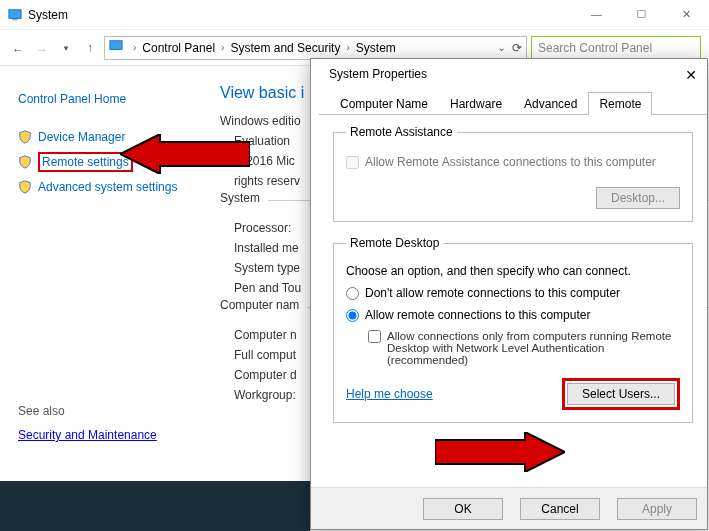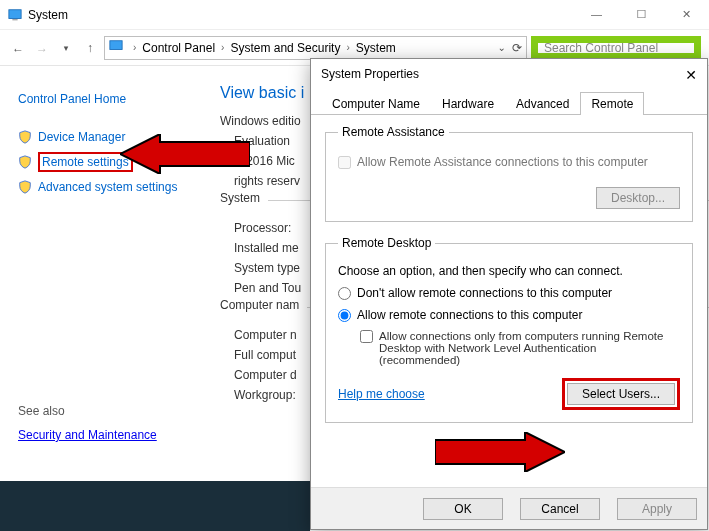--- a/index.html
+++ b/index.html
@@ -12,40 +12,40 @@
 .win-controls { position: absolute; right: 0; top: 0; display: flex; }
 .win-btn { width: 45px; height: 28px; display: flex; align-items: center; justify-content: center; color: #666; font-size: 11px; }
 
 
 .navbar { height: 36px; display: flex; align-items: center; padding: 0 8px; border-bottom: 1px solid #e5e5e5; gap: 4px; }
 .nav-arrow { width: 20px; height: 20px; display: flex; align-items: center; justify-content: center; color: #555; }
 .addr { flex: 1; height: 24px; border: 1px solid #bfbfbf; display: flex; align-items: center; padding: 0 4px; font-size: 12px; background: #fff; }
 .addr .seg { color: #000; }
 .addr .chev { color: #666; padding: 0 6px; font-size: 10px; }
 .addr .refresh { margin-left: auto; display: flex; align-items: center; gap: 6px; color: #555; }
-.search { width: 170px; height: 24px; border: 7px solid #84cc16; padding: 0 6px; font-size: 12px; color: #888; display: flex; align-items: center; }
+.search { width: 170px; height: 24px; border: 1px solid #84cc16; padding: 0 6px; font-size: 12px; color: #888; display: flex; align-items: center; }
 
 
 .content { display: flex; height: calc(100% - 66px); }
 .sidebar { width: 210px; padding: 18px 10px 0 18px; }
 .cplink { display: flex; align-items: center; margin: 8px 0; font-size: 12px; }
 .cplink .shield { width: 14px; height: 14px; margin-right: 6px; display: inline-block; }
 .cplink a { color: #0066cc; text-decoration: none; }
 .box-red { border: 2px solid #d40000; padding: 1px 2px; display: inline-block; }
 .seealso { margin-top: 210px; color: #555; font-size: 12px; }
 
 .main { flex: 1; padding: 18px 0 0 10px; color: #222; }
 .heading { color: #0066cc; font-size: 16px; margin-bottom: 12px; }
 .row { margin: 6px 0; font-size: 12px; color: #333; }
 .fieldset-label { margin-top: 12px; color: #333; border-top: 1px solid #ccc; position: relative; }
 .fieldset-label span { position: relative; top: -10px; background: #fff; padding-right: 8px; }
 .dark-strip { position: absolute; left: 0; bottom: 0; width: 310px; height: 50px; background: #1a2e3a; }
 
 
-.dialog { position: absolute; left: 310px; top: 58px; width: 398px; height: 472px; background: #fff; border: 1px solid #888; box-shadow: 0 4px 18px rgba(0,0,0,.35); }
+.dialog { position: absolute; left: 310px; top: 58px; width: 398px; height: 472px; background: #fff; border: 1px solid #888; box-shadow: 0 4px 18px rgba(0,0,0,.35); padding-left: 8px; }
 .dlg-title { height: 30px; display: flex; align-items: center; padding: 0 10px; font-size: 12px; }
 .dlg-close { position: absolute; right: 6px; top: 6px; width: 20px; height: 20px; display: flex; align-items: center; justify-content: center; font-size: 14px; }
 .tabs { display: flex; border-bottom: 1px solid #c0c0c0; padding: 0 10px; margin-top: 2px; }
 .tab { padding: 4px 10px; font-size: 12px; border: 1px solid transparent; border-bottom: none; position: relative; top: 1px; }
 .tab.active { border-color: #c0c0c0; background: #fff; }
 .dlg-body { padding: 10px 14px; }
 
 fieldset { border: 1px solid #c0c0c0; padding: 10px 12px 12px; margin-bottom: 14px; }
 legend { padding: 0 4px; font-size: 12px; }
 .chk { display: flex; align-items: center; gap: 6px; font-size: 12px; color: #777; margin: 6px 0; }

